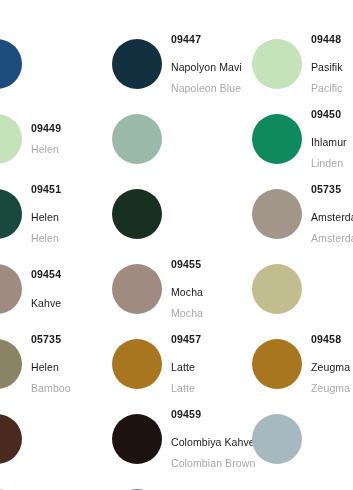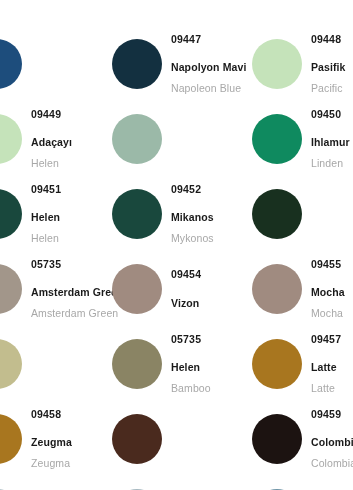--- a/index.html
+++ b/index.html
@@ -64,21 +64,21 @@
   }
 
   .swatch-code {
     font-size: 10.5px;
     font-weight: bold;
     color: #1a1a1a;
     letter-spacing: 0.2px;
   }
   .swatch-name-tr {
     font-size: 10.5px;
-    font-weight: bold;
+    font-weight: normal;
     color: #1a1a1a;
     letter-spacing: 0.1px;
     margin-top: 16px;
   }
   .swatch-name-en {
     font-size: 10.5px;
     font-weight: normal;
     color: #a8a8a8;
     letter-spacing: 0.1px;
     margin-top: 8px;
@@ -110,21 +110,20 @@
         <div class="swatch-text">
           <div class="swatch-code">09448</div>
           <div class="swatch-name-tr">Pasifik</div>
           <div class="swatch-name-en">Pacific</div>
         </div>
       </div>
       <div class="swatch-cell">
         <span class="swatch-dot" style="background: rgb(197, 227, 186);"></span>
         <div class="swatch-text">
           <div class="swatch-code">09449</div>
-          <div class="swatch-name-tr">Adaçayı</div>
           <div class="swatch-name-en">Helen</div>
         </div>
       </div>
       <div class="swatch-cell">
         <span class="swatch-dot" style="background: rgb(155, 185, 168);"></span>
         <div class="swatch-text" style="visibility: hidden;">
           <div class="swatch-code">09449b</div>
           <div class="swatch-name-tr"></div>
           <div class="swatch-name-en"></div>
         </div>
@@ -139,48 +138,40 @@
       </div>
       <div class="swatch-cell">
         <span class="swatch-dot" style="background: rgb(25, 72, 61);"></span>
         <div class="swatch-text">
           <div class="swatch-code">09451</div>
           <div class="swatch-name-tr">Helen</div>
           <div class="swatch-name-en">Helen</div>
         </div>
       </div>
       <div class="swatch-cell">
-        <span class="swatch-dot" style="background: rgb(25, 72, 61);"></span>
-        <div class="swatch-text">
-          <div class="swatch-code">09452</div>
-          <div class="swatch-name-tr">Mikanos</div>
-          <div class="swatch-name-en">Mykonos</div>
-        </div>
-      </div>
-      <div class="swatch-cell">
         <span class="swatch-dot" style="background: rgb(24, 48, 31);"></span>
         <div class="swatch-text" style="visibility: hidden;">
           <div class="swatch-code">09452b</div>
           <div class="swatch-name-tr"></div>
           <div class="swatch-name-en"></div>
         </div>
       </div>
       <div class="swatch-cell">
         <span class="swatch-dot" style="background: rgb(162, 150, 138);"></span>
         <div class="swatch-text">
           <div class="swatch-code">05735</div>
           <div class="swatch-name-tr">Amsterdam Green</div>
           <div class="swatch-name-en">Amsterdam Green</div>
         </div>
       </div>
       <div class="swatch-cell">
         <span class="swatch-dot" style="background: rgb(160, 139, 128);"></span>
         <div class="swatch-text">
           <div class="swatch-code">09454</div>
-          <div class="swatch-name-tr">Vizon</div>
+          <div class="swatch-name-tr">Kahve</div>
         </div>
       </div>
       <div class="swatch-cell">
         <span class="swatch-dot" style="background: rgb(160, 139, 128);"></span>
         <div class="swatch-text">
           <div class="swatch-code">09455</div>
           <div class="swatch-name-tr">Mocha</div>
           <div class="swatch-name-en">Mocha</div>
         </div>
       </div>

